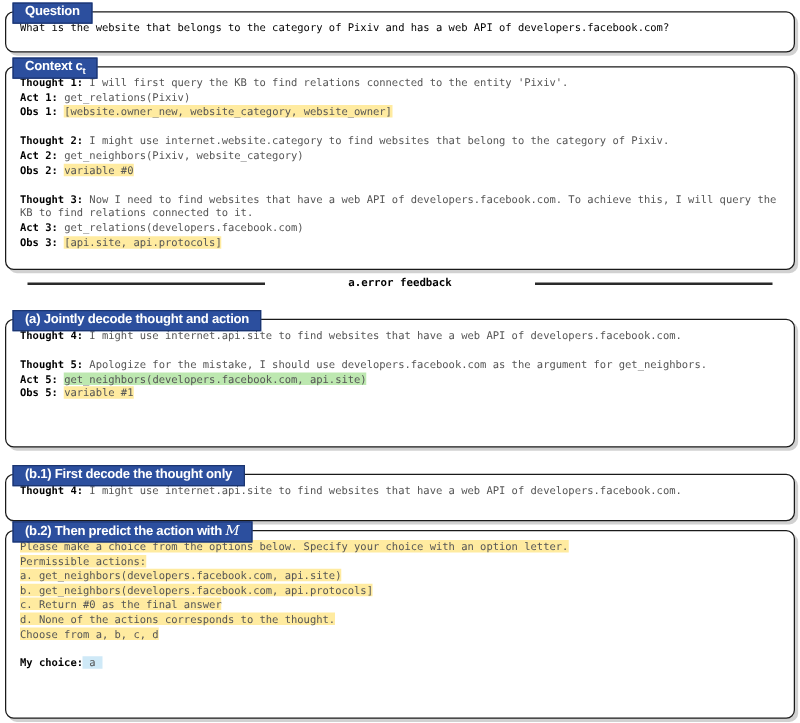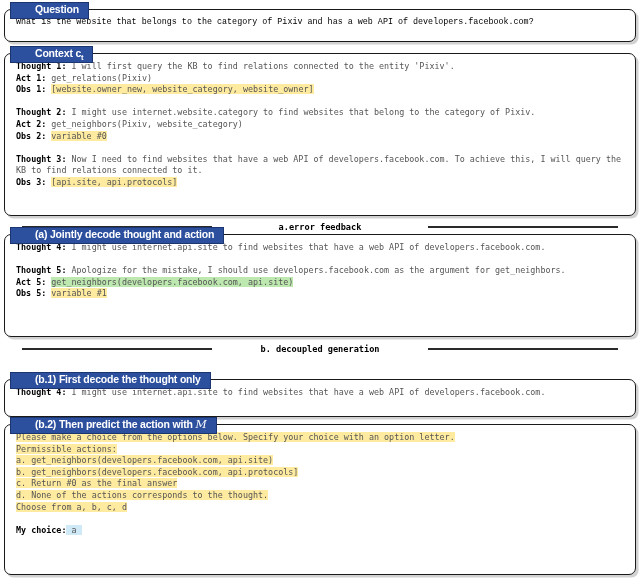--- a/index.html
+++ b/index.html
@@ -25,21 +25,21 @@
     top: 0;
     left: 10px;
     height: 15px;
     background: #2c4f9e;
     border: 1px solid #1b3570;
     color: #ffffff;
     font-family: "Liberation Sans", sans-serif;
     font-weight: bold;
     font-size: 10.5px;
     line-height: 13px;
-    padding: 0 9px 0 24px;
+    padding: 0 9px 0 9px;
     white-space: nowrap;
     z-index: 3;
     letter-spacing: -0.2px;
   }
   .tab .sub {
     font-size: 7.5px;
     vertical-align: sub;
   }
   .tab .mathM {
     font-family: "DejaVu Serif", serif;
@@ -76,21 +76,21 @@
     font-size: 8.4px;
     line-height: 11.6px;
     color: #555555;
     white-space: pre-wrap;
     word-break: break-word;
   }
   .lbl {
     color: #000000;
     font-weight: bold;
   }
-  .plain { color: #000000; font-family: Liberation Mono, monospace; }
+  .plain { color: #000000; }
   .blank { height: 11.6px; }
 
   .hl-yellow { background: #ffeba0; color: #555555; }
   .hl-pink   { background: #f7b8c4; color: #555555; }
   .hl-green  { background: #bde8b0; color: #555555; }
   .hl-blue   { background: #cfe9f7; color: #555555; }
 
   
   .divider {
     position: absolute;
@@ -112,21 +112,21 @@
     font-family: "DejaVu Sans Mono", monospace;
     font-weight: bold;
     font-size: 8.6px;
     color: #000000;
     white-space: nowrap;
   }
 
   
   #panel-question { left: 0;  top: 2px;   width: 640px; height: 40px; }
   #panel-context  { left: 0;  top: 46px;  width: 640px; height: 170px; }
-  #panel-a        { left: 0;  top: 227px; width: 640px; height: 110px; }
+  #panel-a        { left: 0;  top: 248px; width: 640px; height: 110px; }
   #panel-b1       { left: 0;  top: 372px; width: 640px; height: 45px; }
   #panel-b2       { left: 0;  top: 417px; width: 640px; height: 158px; }
 
   #divider-a { top: 222px; }
   #divider-b { top: 344px; }
 </style>
 </head>
 <body>
 
 <div class="panel" id="panel-question">
@@ -147,20 +147,21 @@
   <div class="box-inner">
     <div class="line"><span class="lbl">Thought 1:</span><span> I will first query the KB to find relations connected to the entity 'Pixiv'.</span></div>
     <div class="line"><span class="lbl">Act 1:</span><span> get_relations(Pixiv)</span></div>
     <div class="line"><span class="lbl">Obs 1:</span><span>&nbsp;</span><span class="hl-yellow">[website.owner_new, website_category, website_owner]</span></div>
     <div class="blank"></div>
     <div class="line"><span class="lbl">Thought 2:</span><span> I might use internet.website.category to find websites that belong to the category of Pixiv.</span></div>
     <div class="line"><span class="lbl">Act 2:</span><span> get_neighbors(Pixiv, website_category)</span></div>
     <div class="line"><span class="lbl">Obs 2:</span><span>&nbsp;</span><span class="hl-yellow">variable #0</span></div>
     <div class="blank"></div>
     <div class="line"><span class="lbl">Thought 3:</span><span> Now I need to find websites that have a web API of developers.facebook.com. To achieve this, I will query the KB to find relations connected to it.</span></div>
+    <div class="line"><span class="lbl">Act 3:</span><span> get_relations(developers.facebook.com)</span></div>
     <div class="line"><span class="lbl">Obs 3:</span><span>&nbsp;</span><span class="hl-yellow">[api.site, api.protocols]</span></div>
   </div>
 </div>
 
 <div class="divider" id="divider-a">
   <div class="rule left"></div>
   <div class="dtext">a.error feedback</div>
   <div class="rule right"></div>
 </div>
 

